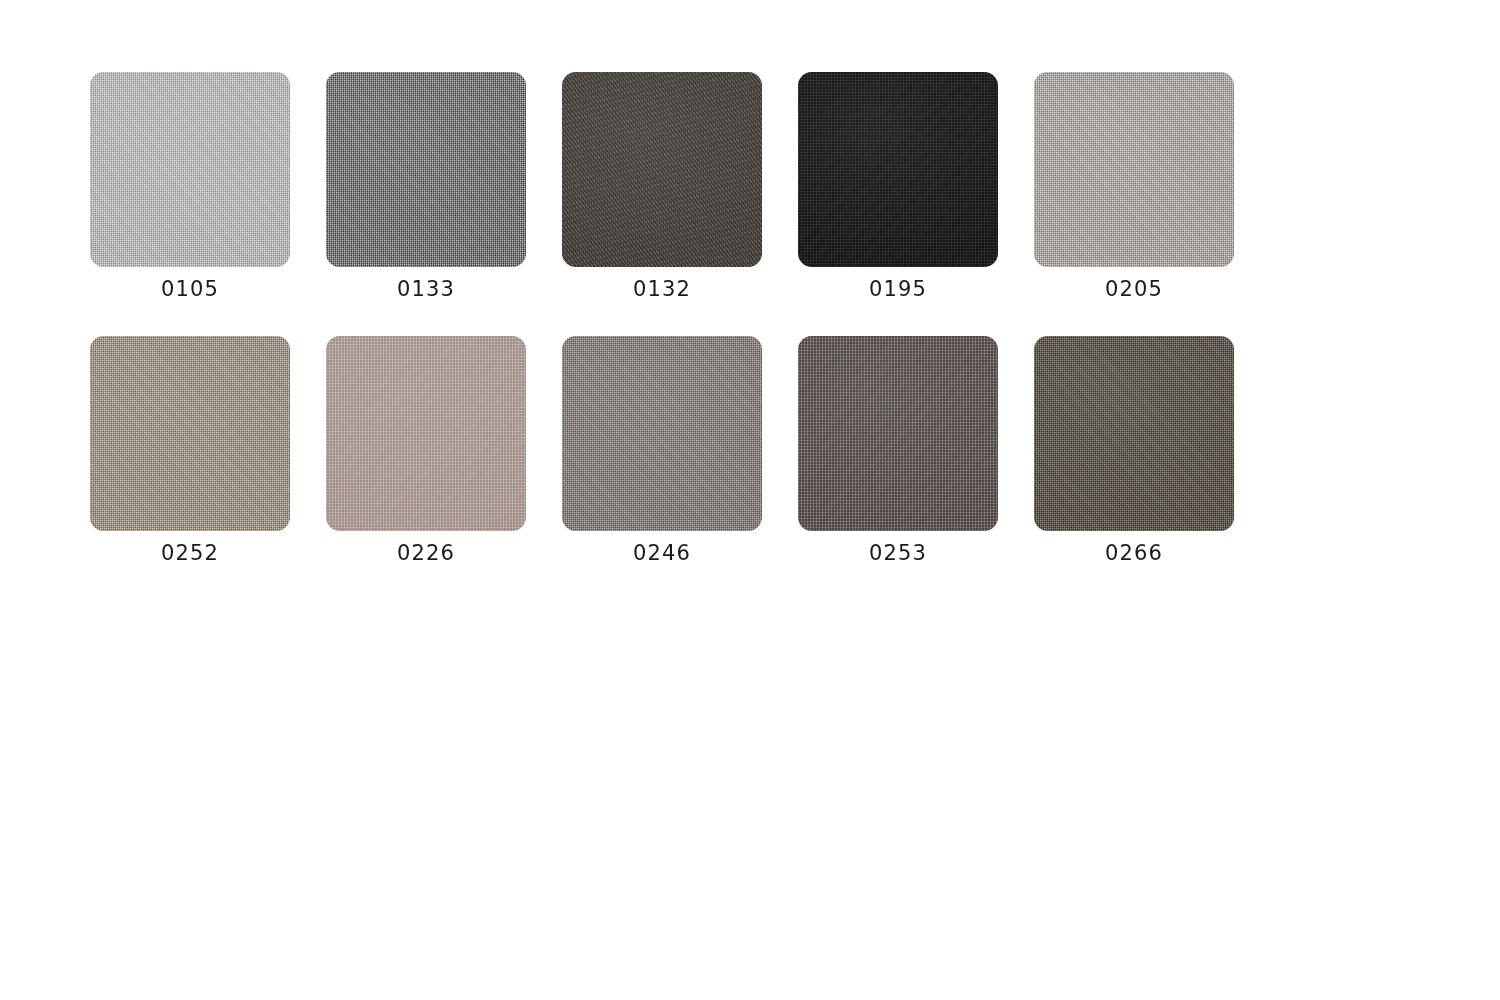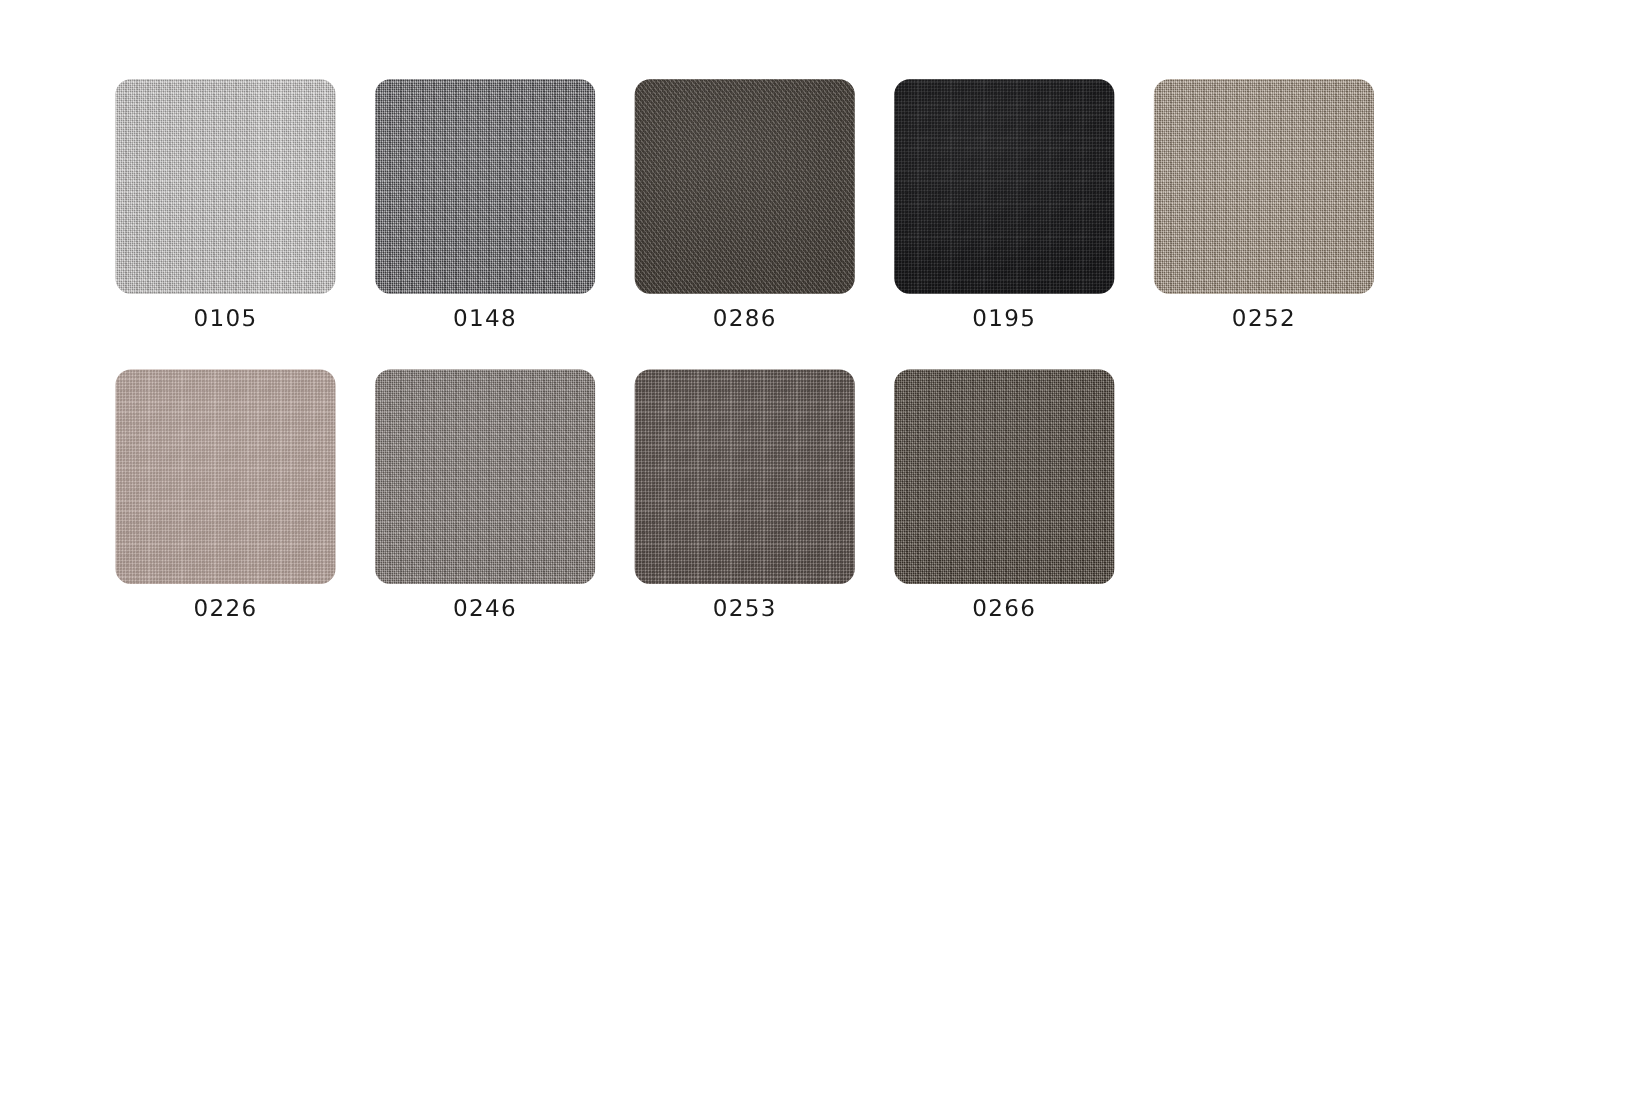--- a/index.html
+++ b/index.html
@@ -14,21 +14,21 @@
 
   #swatch-board {
     position: relative;
     width: 1500px;
     height: 1000px;
     background: #ffffff;
   }
 
   .swatch-grid {
     position: absolute;
-    left: 105px;
+    left: 90px;
     top: 72px;
     width: 1285px;
     display: grid;
     grid-template-columns: repeat(5, 200px);
     column-gap: 71px;
     row-gap: 103px;
     gap: 36px;
   }
 
   .swatch-cell {
@@ -144,37 +144,44 @@
           <div class="weave" style="--hi: 0.30; --lo: 0.11;"></div>
           <div class="weave-sheen"></div>
         </div>
         <div class="swatch-label">0105</div>
       </div>
       <div class="swatch-cell">
         <div class="swatch-chip" style="background-color: rgb(118, 117, 122);">
           <div class="weave" style="--hi: 0.26; --lo: 0.26;"></div>
           <div class="weave-sheen"></div>
         </div>
-        <div class="swatch-label">0148</div>
+        <div class="swatch-label">0133</div>
       </div>
       <div class="swatch-cell">
         <div class="swatch-chip twill" style="background-color: rgb(70, 63, 56);">
           <div class="weave" style="--hi: 0.14; --lo: 0.16;"></div>
           <div class="weave-sheen"></div>
         </div>
-        <div class="swatch-label">0286</div>
+        <div class="swatch-label">0132</div>
       </div>
       <div class="swatch-cell">
         <div class="swatch-chip pindot" style="background-color: rgb(23, 23, 25);">
           <div class="weave" style="--hi: 0.07; --lo: 0.10;"></div>
           <div class="weave-sheen"></div>
         </div>
         <div class="swatch-label">0195</div>
       </div>
       <div class="swatch-cell">
+        <div class="swatch-chip" style="background-color: rgb(170, 164, 159);">
+          <div class="weave" style="--hi: 0.28; --lo: 0.14;"></div>
+          <div class="weave-sheen"></div>
+        </div>
+        <div class="swatch-label">0205</div>
+      </div>
+      <div class="swatch-cell">
         <div class="swatch-chip" style="background-color: rgb(164, 147, 127);">
           <div class="weave" style="--hi: 0.24; --lo: 0.16;"></div>
           <div class="weave-sheen"></div>
         </div>
         <div class="swatch-label">0252</div>
       </div>
       <div class="swatch-cell">
         <div class="swatch-chip pindot" style="background-color: rgb(184, 164, 156);">
           <div class="weave" style="--hi: 0.13; --lo: 0.07;"></div>
           <div class="weave-sheen"></div>

